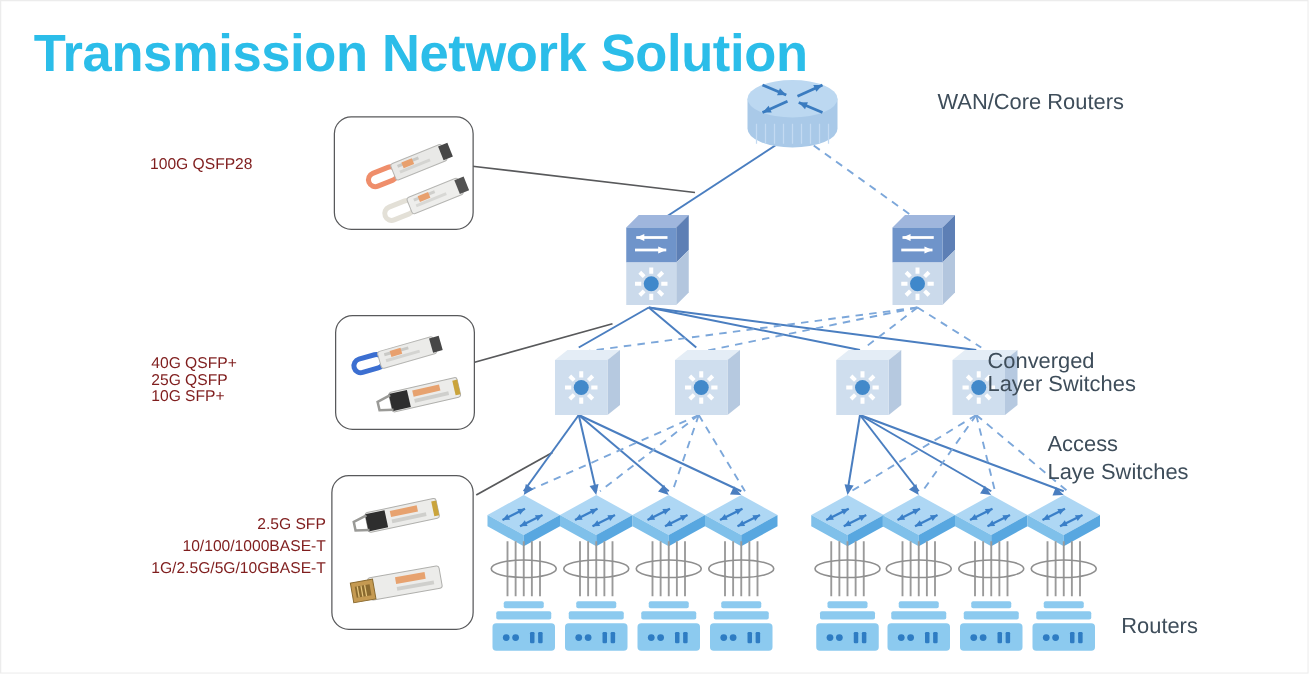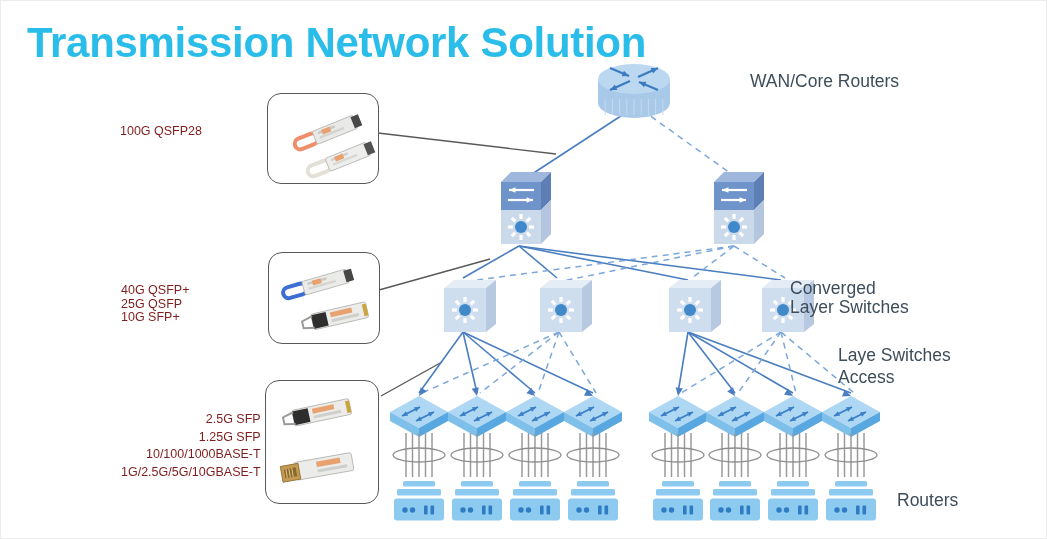--- a/index.html
+++ b/index.html
@@ -406,38 +406,37 @@
     </svg>
 
   <div class="layer-label" style="left:750px;top:72px;">
     <span>WAN/Core Routers</span>
   </div>
   <div class="layer-label" style="left:790px;top:279px;">
     <div>Converged</div>
     <div>Layer Switches</div>
   </div>
   <div class="layer-label" style="left:838px;top:344px;line-height:22px;">
+    <div>Access</div>
     <div>Laye Switches</div>
-    <div>Access</div>
   </div>
   <div class="layer-label" style="left:897px;top:491px;">
     <span>Routers</span>
   </div>
 
   <div class="module-labels" style="left:120px;top:125px;">
     <div>100G QSFP28</div>
   </div>
   <div class="module-labels" style="left:121px;top:267px;margin-top:17px;">
     <div>40G QSFP+</div>
     <div>25G QSFP</div>
     <div>10G SFP+</div>
   </div>
   <div class="module-labels wide" style="left:121px;top:411px;">
     <div>2.5G SFP</div>
-    <div>1.25G SFP</div>
     <div>10/100/1000BASE-T</div>
     <div>1G/2.5G/5G/10GBASE-T</div>
   </div>
 
   <div class="module-box" style="left:267px;top:93px;width:110px;height:89px;">
     <svg width="110" height="89" viewBox="0 0 110 89">
       <g transform="translate(24,44) rotate(-22)">
         <rect x="0" y="3" width="24" height="11" rx="5.5" fill="none" stroke="#ef8e6b" stroke-width="4"></rect>
         <rect x="21" y="1.5" width="44" height="14" rx="2" fill="#e9e9e7" stroke="#b5b5b2" stroke-width="0.8"></rect>
         <rect x="26" y="4" width="18" height="2.4" fill="#c9c9c6"></rect>

